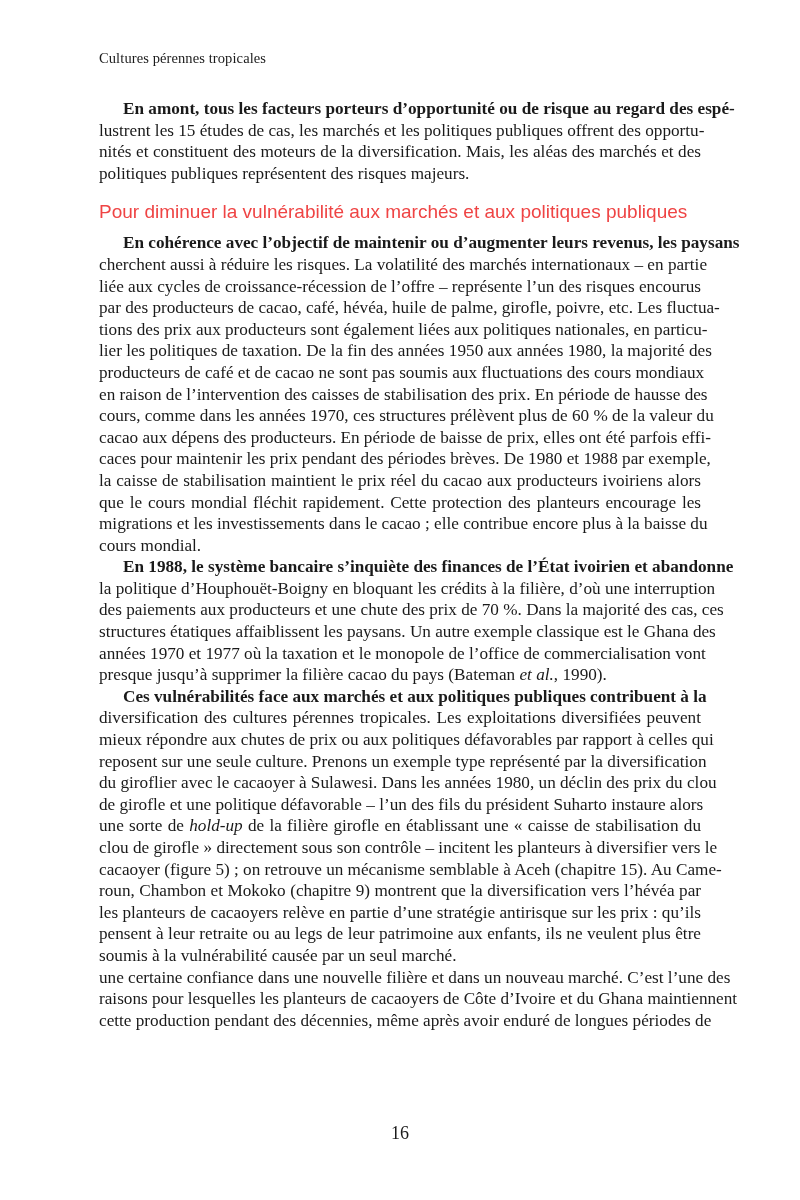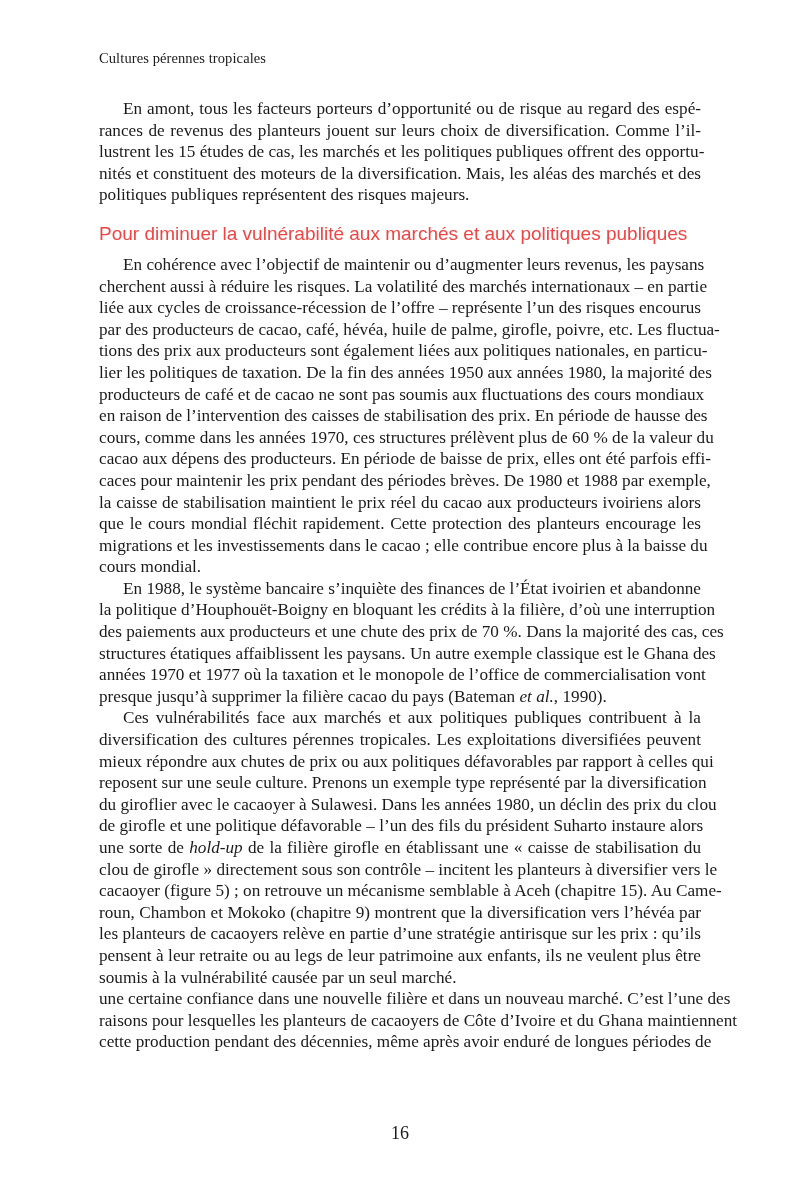--- a/index.html
+++ b/index.html
@@ -29,21 +29,21 @@
       height: 21.6px;
       line-height: 21.6px;
       font-size: 17.2px;
       white-space: nowrap;
       text-align: justify;
       text-align-last: justify;
     }
     .line.last {
       text-align-last: left;
     }
-    .line.indent { padding-left: 24px; }
+    .line.indent { padding-left: 24px; font-weight: bold; }
     .heading {
       font-family: "Liberation Sans", "DejaVu Sans", sans-serif;
       font-size: 19px;
       line-height: 24px;
       height: 24px;
       margin-top: 16px;
       margin-bottom: 8px;
       white-space: nowrap;
       color: #ef4444;
     }
@@ -58,21 +58,20 @@
     i { font-style: italic; }
   </style>
 </head>
 <body>
 
 <div class="running-head">Cultures pérennes tropicales</div>
 
 <div class="content">
   <div>
       <span class="line indent">En amont, tous les facteurs porteurs d’opportunité ou de risque au regard des espé-</span>
-      <span class="line">rances de revenus des planteurs jouent sur leurs choix de diversification. Comme l’il-</span>
       <span class="line">lustrent les 15 études de cas, les marchés et les politiques publiques offrent des opportu-</span>
       <span class="line">nités et constituent des moteurs de la diversification. Mais, les aléas des marchés et des</span>
       <span class="line last">politiques publiques représentent des risques majeurs.</span>
     </div>
   <div class="heading">Pour diminuer la vulnérabilité aux marchés et aux politiques publiques</div>
   <div>
       <span class="line indent">En cohérence avec l’objectif de maintenir ou d’augmenter leurs revenus, les paysans</span>
       <span class="line">cherchent aussi à réduire les risques. La volatilité des marchés internationaux – en partie</span>
       <span class="line">liée aux cycles de croissance-récession de l’offre – représente l’un des risques encourus</span>
       <span class="line">par des producteurs de cacao, café, hévéa, huile de palme, girofle, poivre, etc. Les fluctua-</span>

